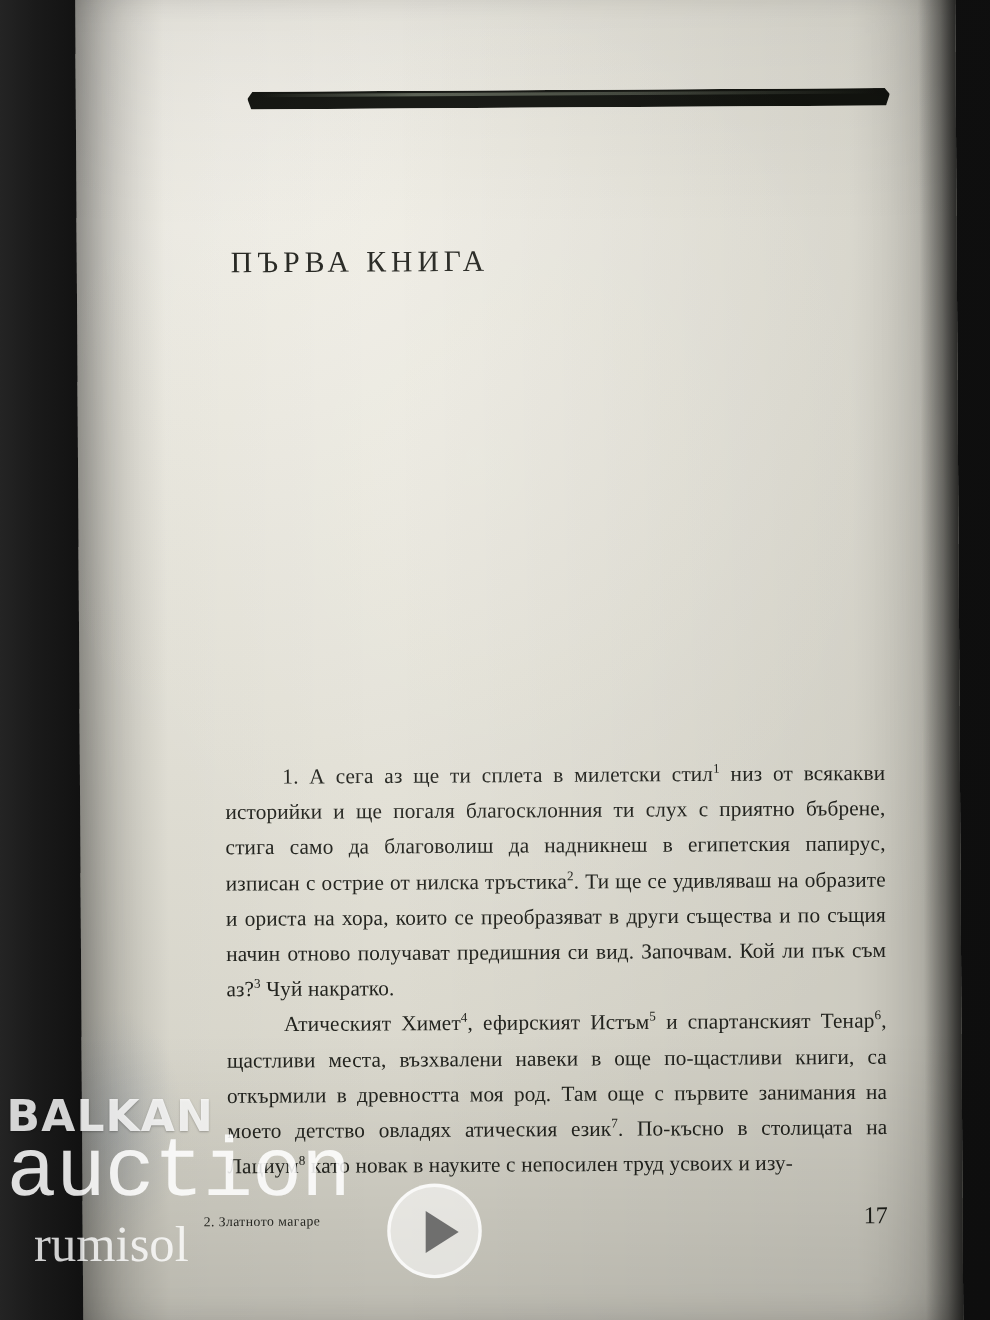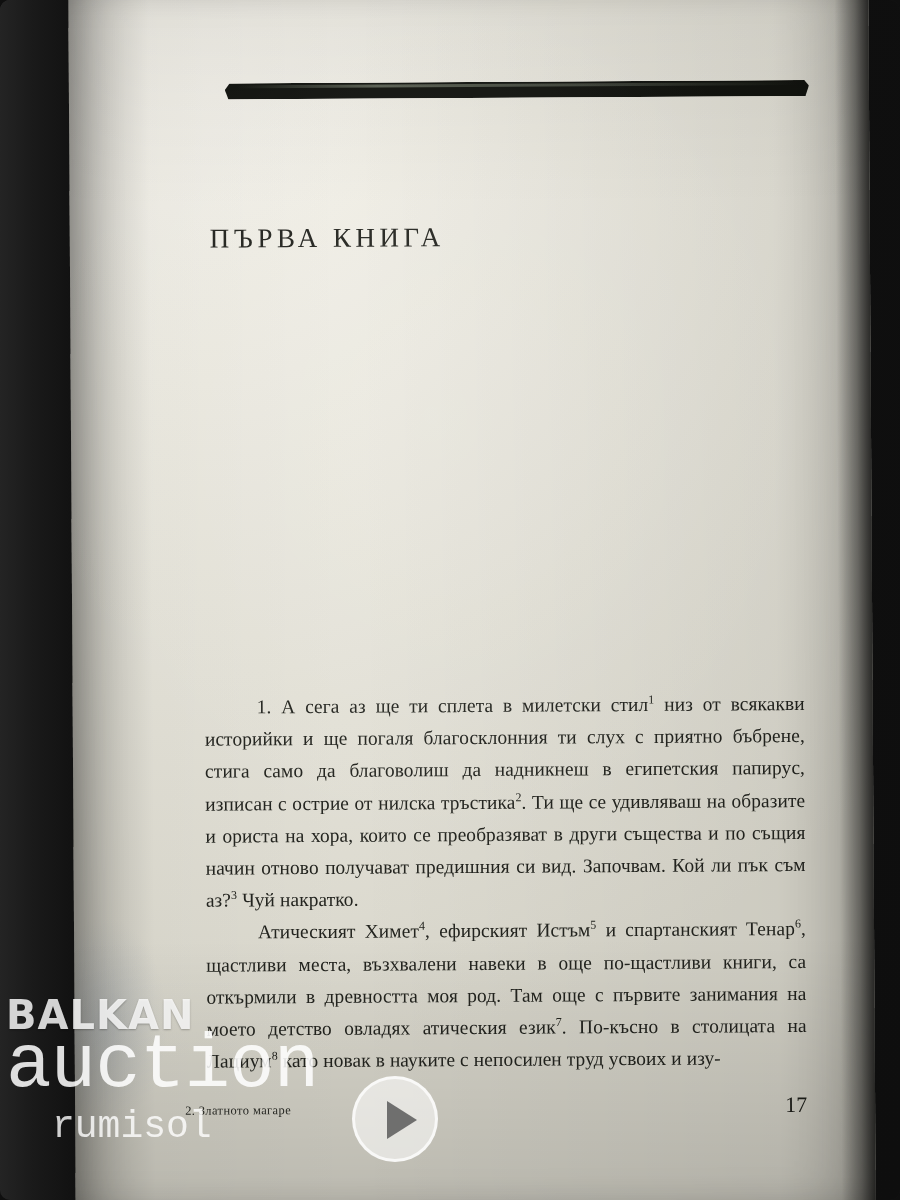--- a/index.html
+++ b/index.html
@@ -7,21 +7,20 @@
     padding: 0;
     background: #0f0f0f;
   }
   .photo {
     position: relative;
     width: 900px;
     height: 1200px;
     overflow: hidden;
     background: #161616;
     font-family: "Liberation Sans", sans-serif;
-    border-radius: 10px;
   }
   
   .backdrop {
     position: absolute;
     inset: 0;
     background:
       linear-gradient(100deg, #2b2b2b 0%, #1c1c1c 4%, #141414 9%, #111 14%, #0e0e0e 100%);
   }
   
   .spine {
@@ -179,24 +178,24 @@
     left: 6px;
     top: 48px;
     font-family: Liberation Mono, monospace;
     font-size: 76px;
     letter-spacing: -1px;
     color: rgba(255,255,255,0.86);
     line-height: 1;
   }
   .wm-line3 {
     position: absolute;
-    left: 52px;
+    left: 31px;
     top: 128px;
-    font-family: Liberation Mono, monospace;
-    font-size: 38px;
+    font-family: Liberation Serif, serif;
+    font-size: 46px;
     color: rgba(255,255,255,0.80);
     line-height: 1;
   }
   .play-button {
     position: absolute;
     left: 352px;
     top: 1076px;
     width: 86px;
     height: 86px;
     border-radius: 50%;

